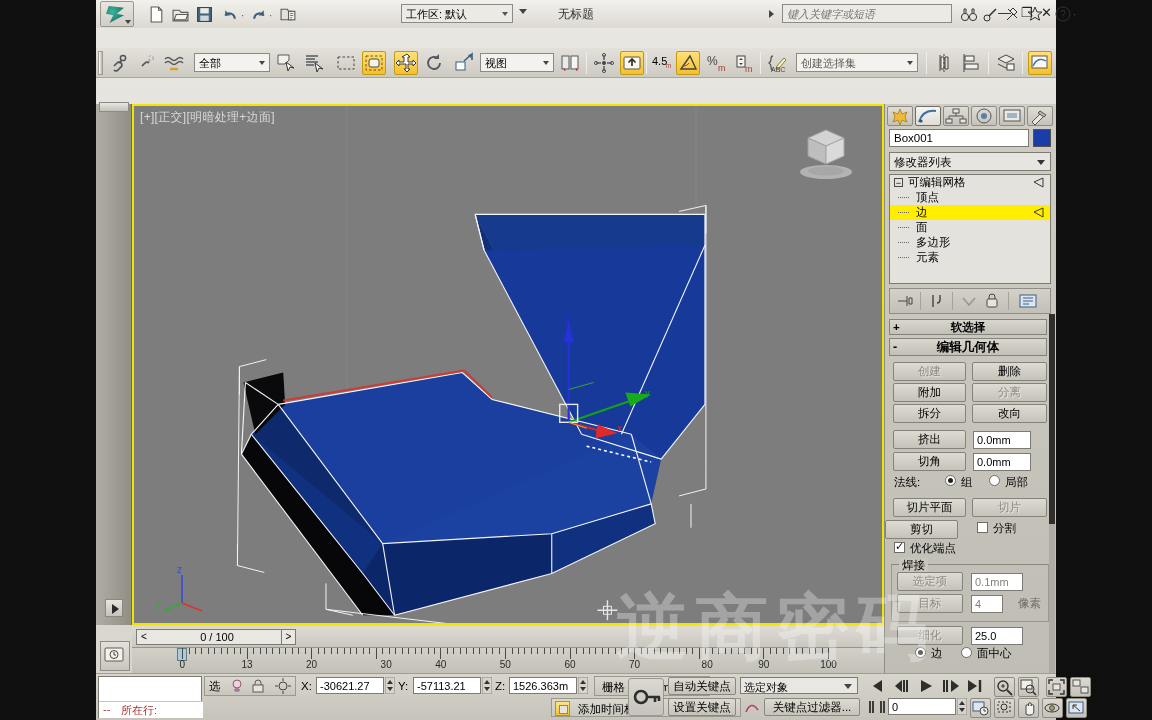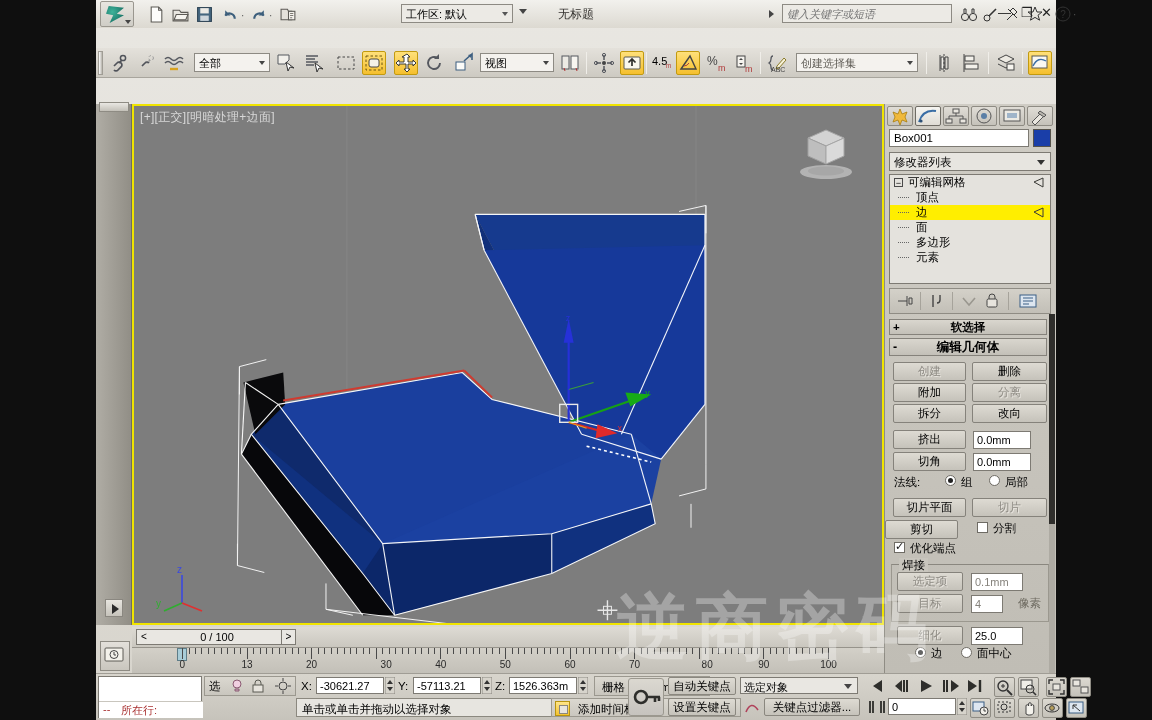--- a/index.html
+++ b/index.html
@@ -903,21 +903,20 @@
       <span class="lbl" style="left:399px; top:6px">Z:</span>
       <div class="sfield" style="left:413px; top:3px; width:68px">1526.363m</div>
       <svg style="position:absolute;left:482px;top:3px;width:10px;height:17px" viewBox="0 0 10 17">
           <rect width="10" height="17" fill="#d7d4cc" stroke="#8a8780"></rect>
           <path d="M5 3l3 4H2zM5 14l3-4H2z" fill="#333"></path>
         </svg>
 
       <div class="sbgroup" style="left:498px; top:2px; width:116px; height:20px"></div>
       <span class="lbl" style="left:506px; top:6px">栅格 = 10.0mm</span>
 
-      <div class="prompt">单击或单击并拖动以选择对象</div>
       <div class="addkey">
         <div class="akbtn">
             <i></i>
           </div>
         <span style="position:absolute;left:26px;top:3px;font-size:11.5px">添加时间标记</span>
       </div>
 
       <div class="keybig" style="left:532px; top:4px; width:36px; height:38px">
         <svg width="34" height="36" viewBox="0 0 34 36">
           <circle cx="12" cy="18" r="6" fill="none" stroke="#2e2e2b" stroke-width="2.6"></circle>

